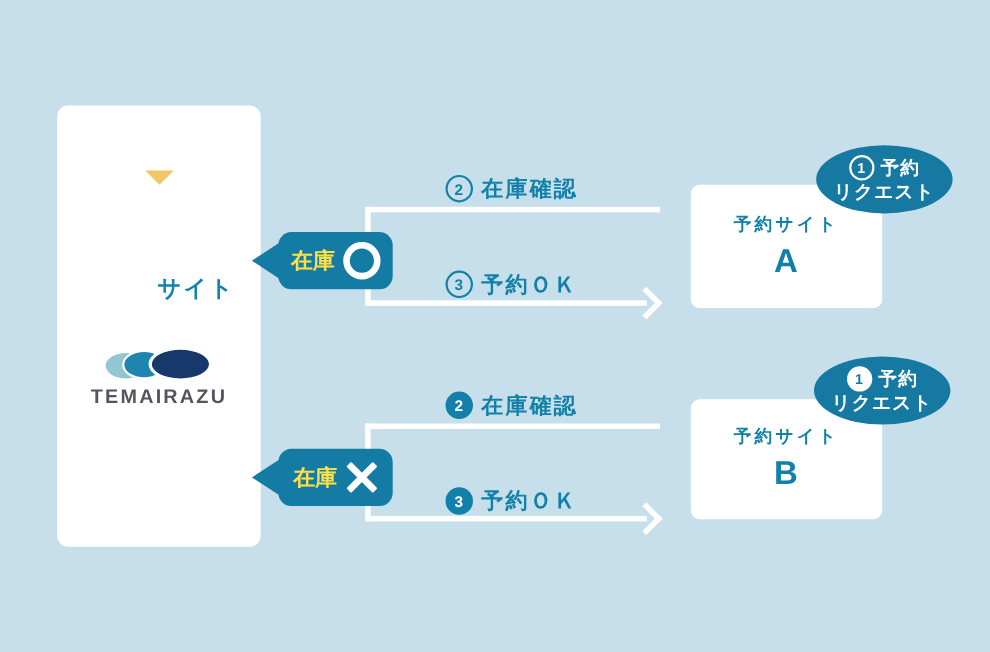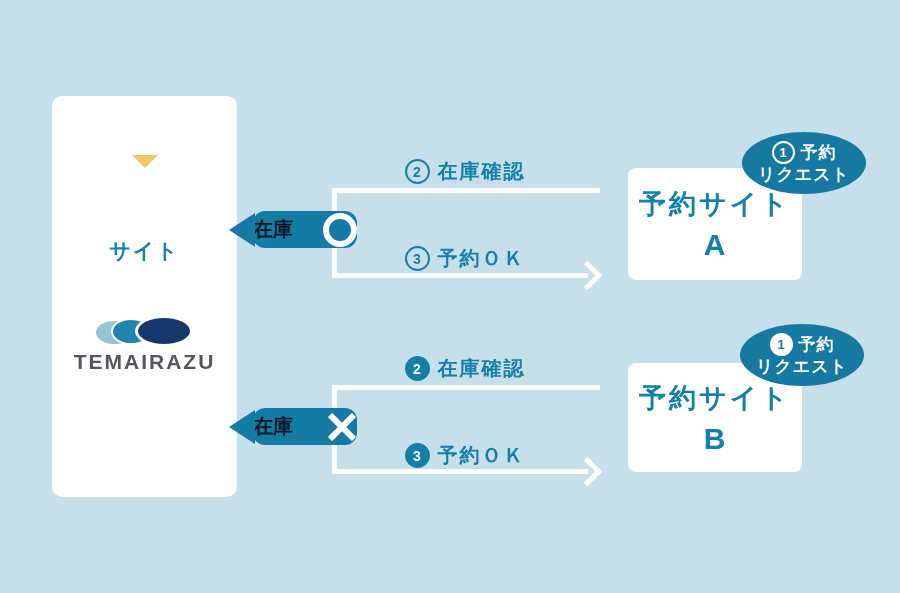--- a/index.html
+++ b/index.html
@@ -25,41 +25,41 @@
     display:flex;align-items:center;justify-content:center;
     color:#323232;font-weight:bold;font-size:19px;letter-spacing:0.5px;
   }
   .header-pointer{
     position:absolute;left:50%;top:59px;transform:translateX(-50%);
     width:0;height:0;
     border-left:13px solid transparent;border-right:13px solid transparent;
     border-top:13px solid #efc764;
   }
   .controller-title{
-    position:absolute;left:0;top:140px;width:100%;
+    position:absolute;left:0;top:152px;width:100%;
     text-align:center;color:#1583ab;font-weight:bold;font-size:21px;
-    line-height:30px;letter-spacing:2px;
+    line-height:30px;letter-spacing:2px;padding-left:34px;
   }
   .logo{
     position:absolute;left:44px;top:219px;width:100px;height:34px;
   }
   .logo i{position:absolute;border-radius:50%;display:block;}
   .logo .e-light{left:0;top:6px;width:37px;height:23px;background:#94c5d3;z-index:1;}
   .logo .e-mid{left:15px;top:3px;width:40px;height:27px;background:#1e86ae;border:2px solid #ffffff;z-index:2;box-sizing:border-box;}
   .logo .e-dark{left:39px;top:0;width:58px;height:32px;background:#16386a;border:3px solid #ffffff;z-index:3;box-sizing:border-box;}
   .brand{
     position:absolute;left:0;top:254px;width:100%;
-    text-align:center;color:#54555d;font-weight:600;font-size:21px;letter-spacing:2px;
+    text-align:center;color:#54555d;font-weight:600;font-size:18px;letter-spacing:2px;
   }
 
   
   .bubble{
-    position:absolute;width:104px;height:37px;background:#137ba4;border-radius:12px;
-    display:flex;align-items:center;justify-content:space-between;gap:7px;
-    color:#0f172a;font-weight:bold;font-size:20px;z-index:5;
+    position:absolute;width:104px;height:52px;background:#137ba4;border-radius:12px;
+    display:flex;align-items:center;justify-content:center;gap:7px;
+    color:#fde047;font-weight:bold;font-size:20px;z-index:5;
   }
   .bubble .tail{
     position:absolute;left:-24px;top:50%;transform:translateY(-50%);
     width:0;height:0;
     border-top:17px solid transparent;border-bottom:17px solid transparent;
     border-right:26px solid #137ba4;
   }
   .bubble-1{left:253px;top:211px;}
   .bubble-2{left:253px;top:408px;}
   .ring{
@@ -93,21 +93,21 @@
   }
   .cnum.outline{border:2px solid #1280a9;color:#1280a9;background:transparent;}
   .cnum.filled{background:#1280a9;color:#ffffff;border:2px solid #1280a9;}
 
   
   .site-card{
     position:absolute;left:628px;width:174px;background:#ffffff;border-radius:8px;
     display:flex;flex-direction:column;align-items:center;justify-content:center;
     color:#1280a9;font-weight:bold;z-index:4;
   }
-  .site-card .site-title{font-size:27px;letter-spacing:3px;text-align:right;}
+  .site-card .site-title{font-size:16px;letter-spacing:3px;text-align:right;}
   .site-card .site-name{font-size:30px;margin-top:6px;letter-spacing:1px;}
   .site-a{top:168px;height:112px;}
   .site-b{top:363px;height:109px;}
 
   
   .badge{
     position:absolute;width:124px;height:62px;background:#1579a2;border-radius:50%;
     display:flex;flex-direction:column;align-items:center;justify-content:center;
     color:#ffffff;font-weight:bold;font-size:17px;line-height:21px;letter-spacing:1px;
     z-index:6;

